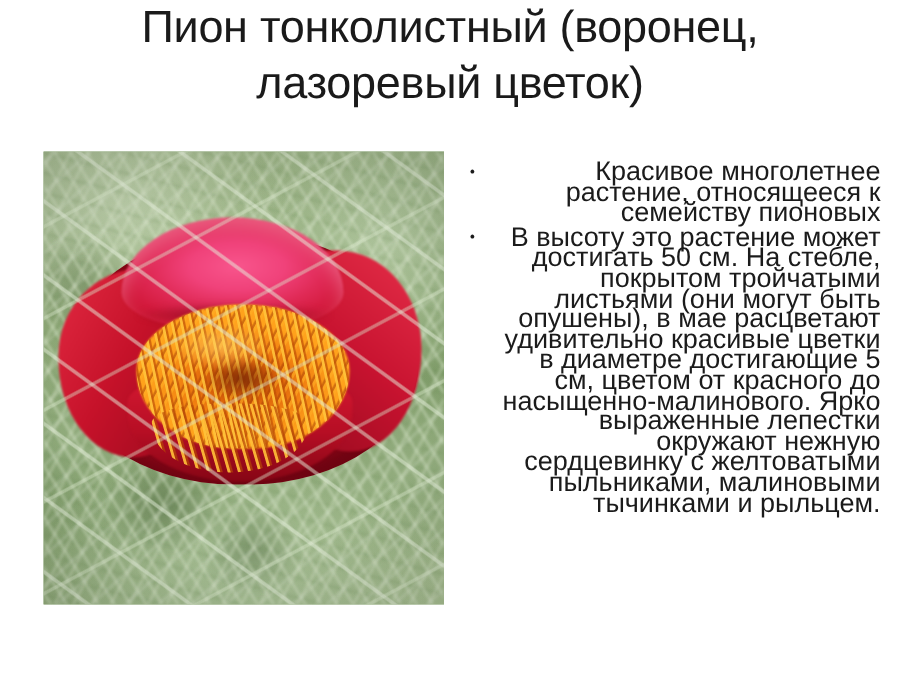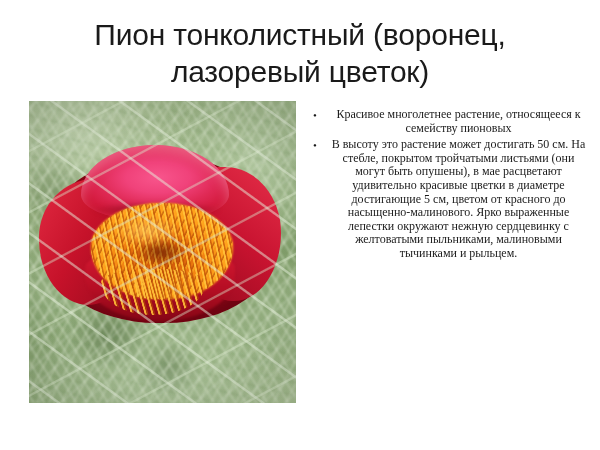--- a/index.html
+++ b/index.html
@@ -14,21 +14,21 @@
     height: 450px;
     background: #ffffff;
     overflow: hidden;
     font-family: "Liberation Sans", sans-serif;
   }
 
   
   #slide-title {
     position: absolute;
     left: 18px;
-    top: 16px;
+    top: 0;
     width: 564px;
     text-align: center;
     font-family: "Liberation Sans", sans-serif;
     font-size: 30px;
     line-height: 37px;
     font-weight: 400;
     color: #1a1a1a;
     letter-spacing: -0.2px;
     white-space: pre-line;
   }
@@ -303,25 +303,25 @@
   #body-text {
     position: absolute;
     left: 309px;
     top: 108px;
     width: 278px;
   }
   .bullet-item {
     position: relative;
     padding-left: 21px;
     margin: 0 0 3px 0;
-    font-family: Liberation Serif, serif;
-    font-size: 12px;
+    font-family: Liberation Sans, sans-serif;
+    font-size: 18px;
     line-height: 13.6px;
     color: #1b1b1b;
-    text-align: center;
+    text-align: right;
   }
   .bullet-item::before {
     content: "•";
     position: absolute;
     left: 4px;
     top: -0.5px;
     font-family: "Liberation Serif", serif;
     font-size: 11px;
     line-height: 14px;
     color: #1b1b1b;

